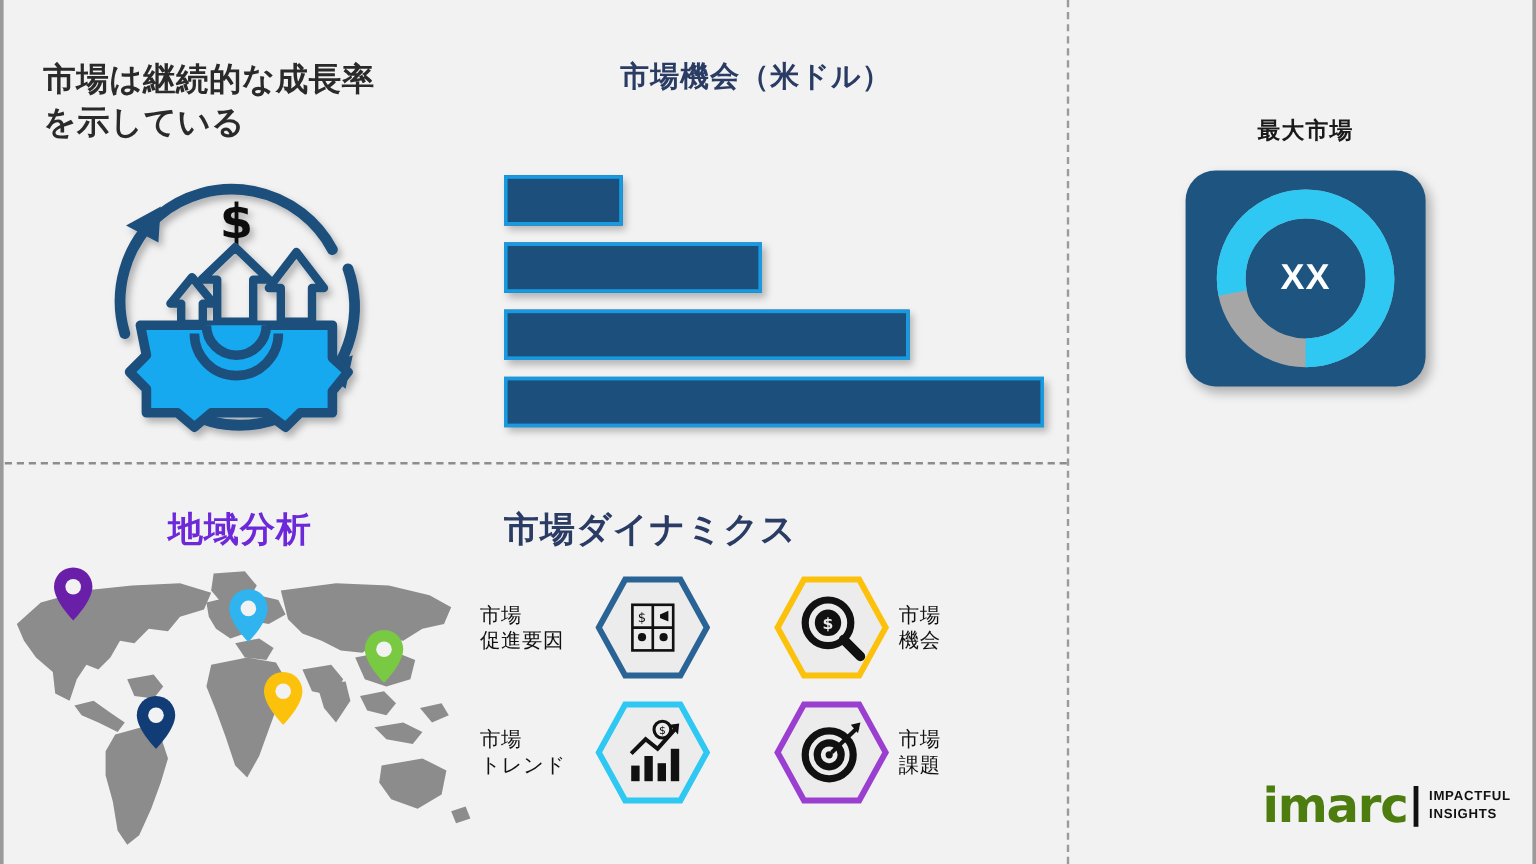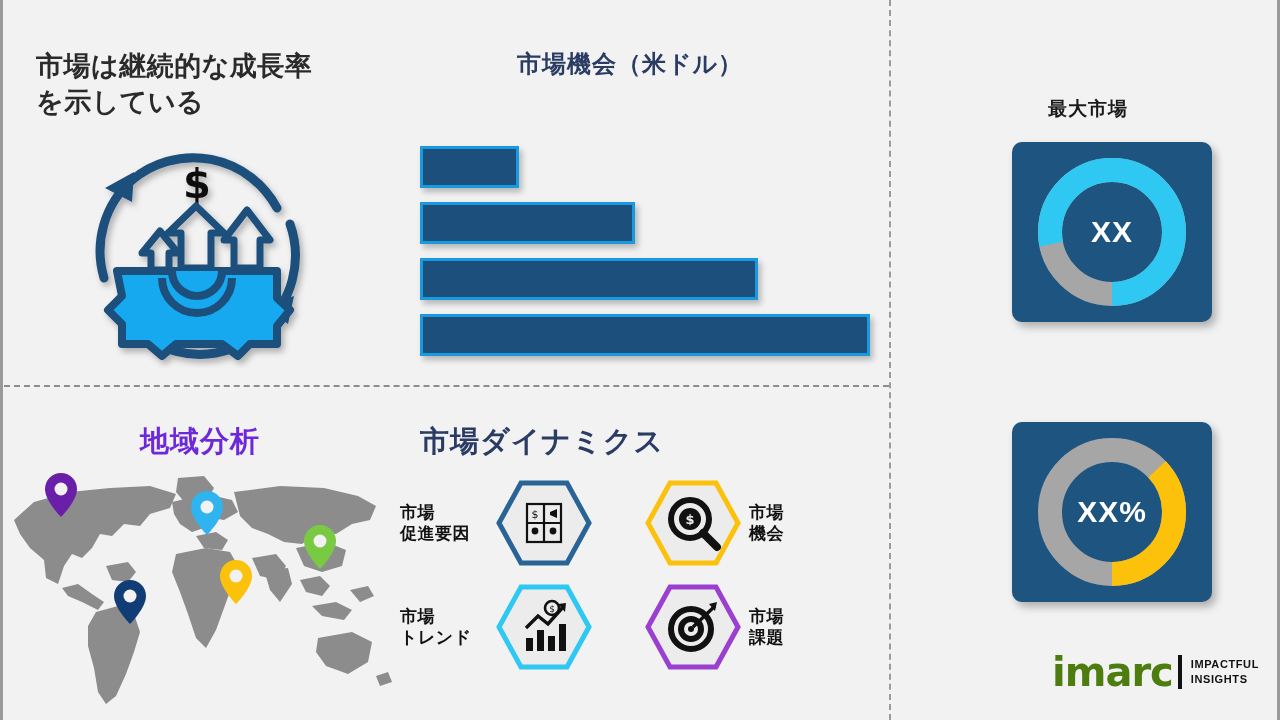--- a/index.html
+++ b/index.html
@@ -47,29 +47,29 @@
   .pin{position:absolute;width:34px;height:46px;}
 
   
   .dyn-title{
     position:absolute;left:420px;top:422px;width:420px;text-align:left;
     font-size:29px;font-weight:700;color:#2a3c64;letter-spacing:1px;
   }
   .dyn-grid{position:absolute;left:400px;top:478px;width:450px;height:200px;}
   .dyn-cell{position:absolute;display:flex;align-items:center;height:90px;}
   .dyn-label{
-    font-size:17px;font-weight:700;color:#111;line-height:1.25;
+    font-size:17px;font-weight:400;color:#111;line-height:1.25;
     letter-spacing:.5px;white-space:pre-line;
   }
   .hexwrap{position:relative;width:96px;height:86px;flex:0 0 auto;}
 
   
   .donut-card{position:absolute;width:200px;height:180px;
-    background:#1e5480;border-radius:10px;
-    box-shadow:4px 5px 9px rgba(0,0,0,.28);margin-left:24px;}
+    background:#1e5480;border-radius:25px;
+    box-shadow:4px 5px 9px rgba(0,0,0,.28);}
   .donut-head{position:absolute;width:260px;text-align:center;
     font-size:19px;font-weight:700;color:#1a1a1a;letter-spacing:1px;}
   .donut-center{position:absolute;width:100%;top:50%;transform:translateY(-50%);
     text-align:center;color:#fff;font-size:30px;font-weight:700;letter-spacing:1px;}
 
   
   .logo{position:absolute;left:1052px;top:652px;display:flex;align-items:center;}
   .logo-mark{font-size:40px;font-weight:700;color:#4d7c0f;line-height:1;
     letter-spacing:-1px;font-family:"DejaVu Sans",sans-serif;}
   .logo-bar{width:4px;height:34px;background:#111;margin:0 9px 0 5px;}
@@ -282,29 +282,20 @@
     <svg viewBox="0 0 200 180" width="200" height="180">
       <g transform="translate(100,90)">
         <circle r="62" fill="none" stroke="#a6a6a6" stroke-width="24" stroke-dasharray="389.6" stroke-dashoffset="0" transform="rotate(-90)"></circle>
         <circle r="62" fill="none" stroke="#2fc8f2" stroke-width="24" stroke-dasharray="303.9 389.6" stroke-dashoffset="0" transform="rotate(-90) scale(-1,1)"></circle>
       </g>
     </svg>
     <div class="donut-center">XX</div>
   </div>
 
 
-  <div class="donut-card" style="left:988px;top:422px;">
-    <svg viewBox="0 0 200 180" width="200" height="180">
-      <g transform="translate(100,90)">
-        <circle r="62" fill="none" stroke="#a6a6a6" stroke-width="24" stroke-dasharray="389.6" stroke-dashoffset="0" transform="rotate(-90)"></circle>
-        <circle r="62" fill="none" stroke="#fbc10b" stroke-width="24" stroke-dasharray="144.2 389.6" stroke-dashoffset="0" transform="rotate(-90) scale(-1,1)"></circle>
-      </g>
-    </svg>
-    <div class="donut-center">XX%</div>
-  </div>
 
   <div class="logo">
     <div class="logo-mark">imarc</div>
     <div class="logo-bar"></div>
     <div class="logo-tag">IMPACTFUL
 INSIGHTS</div>
   </div>
 
 </div>
 

